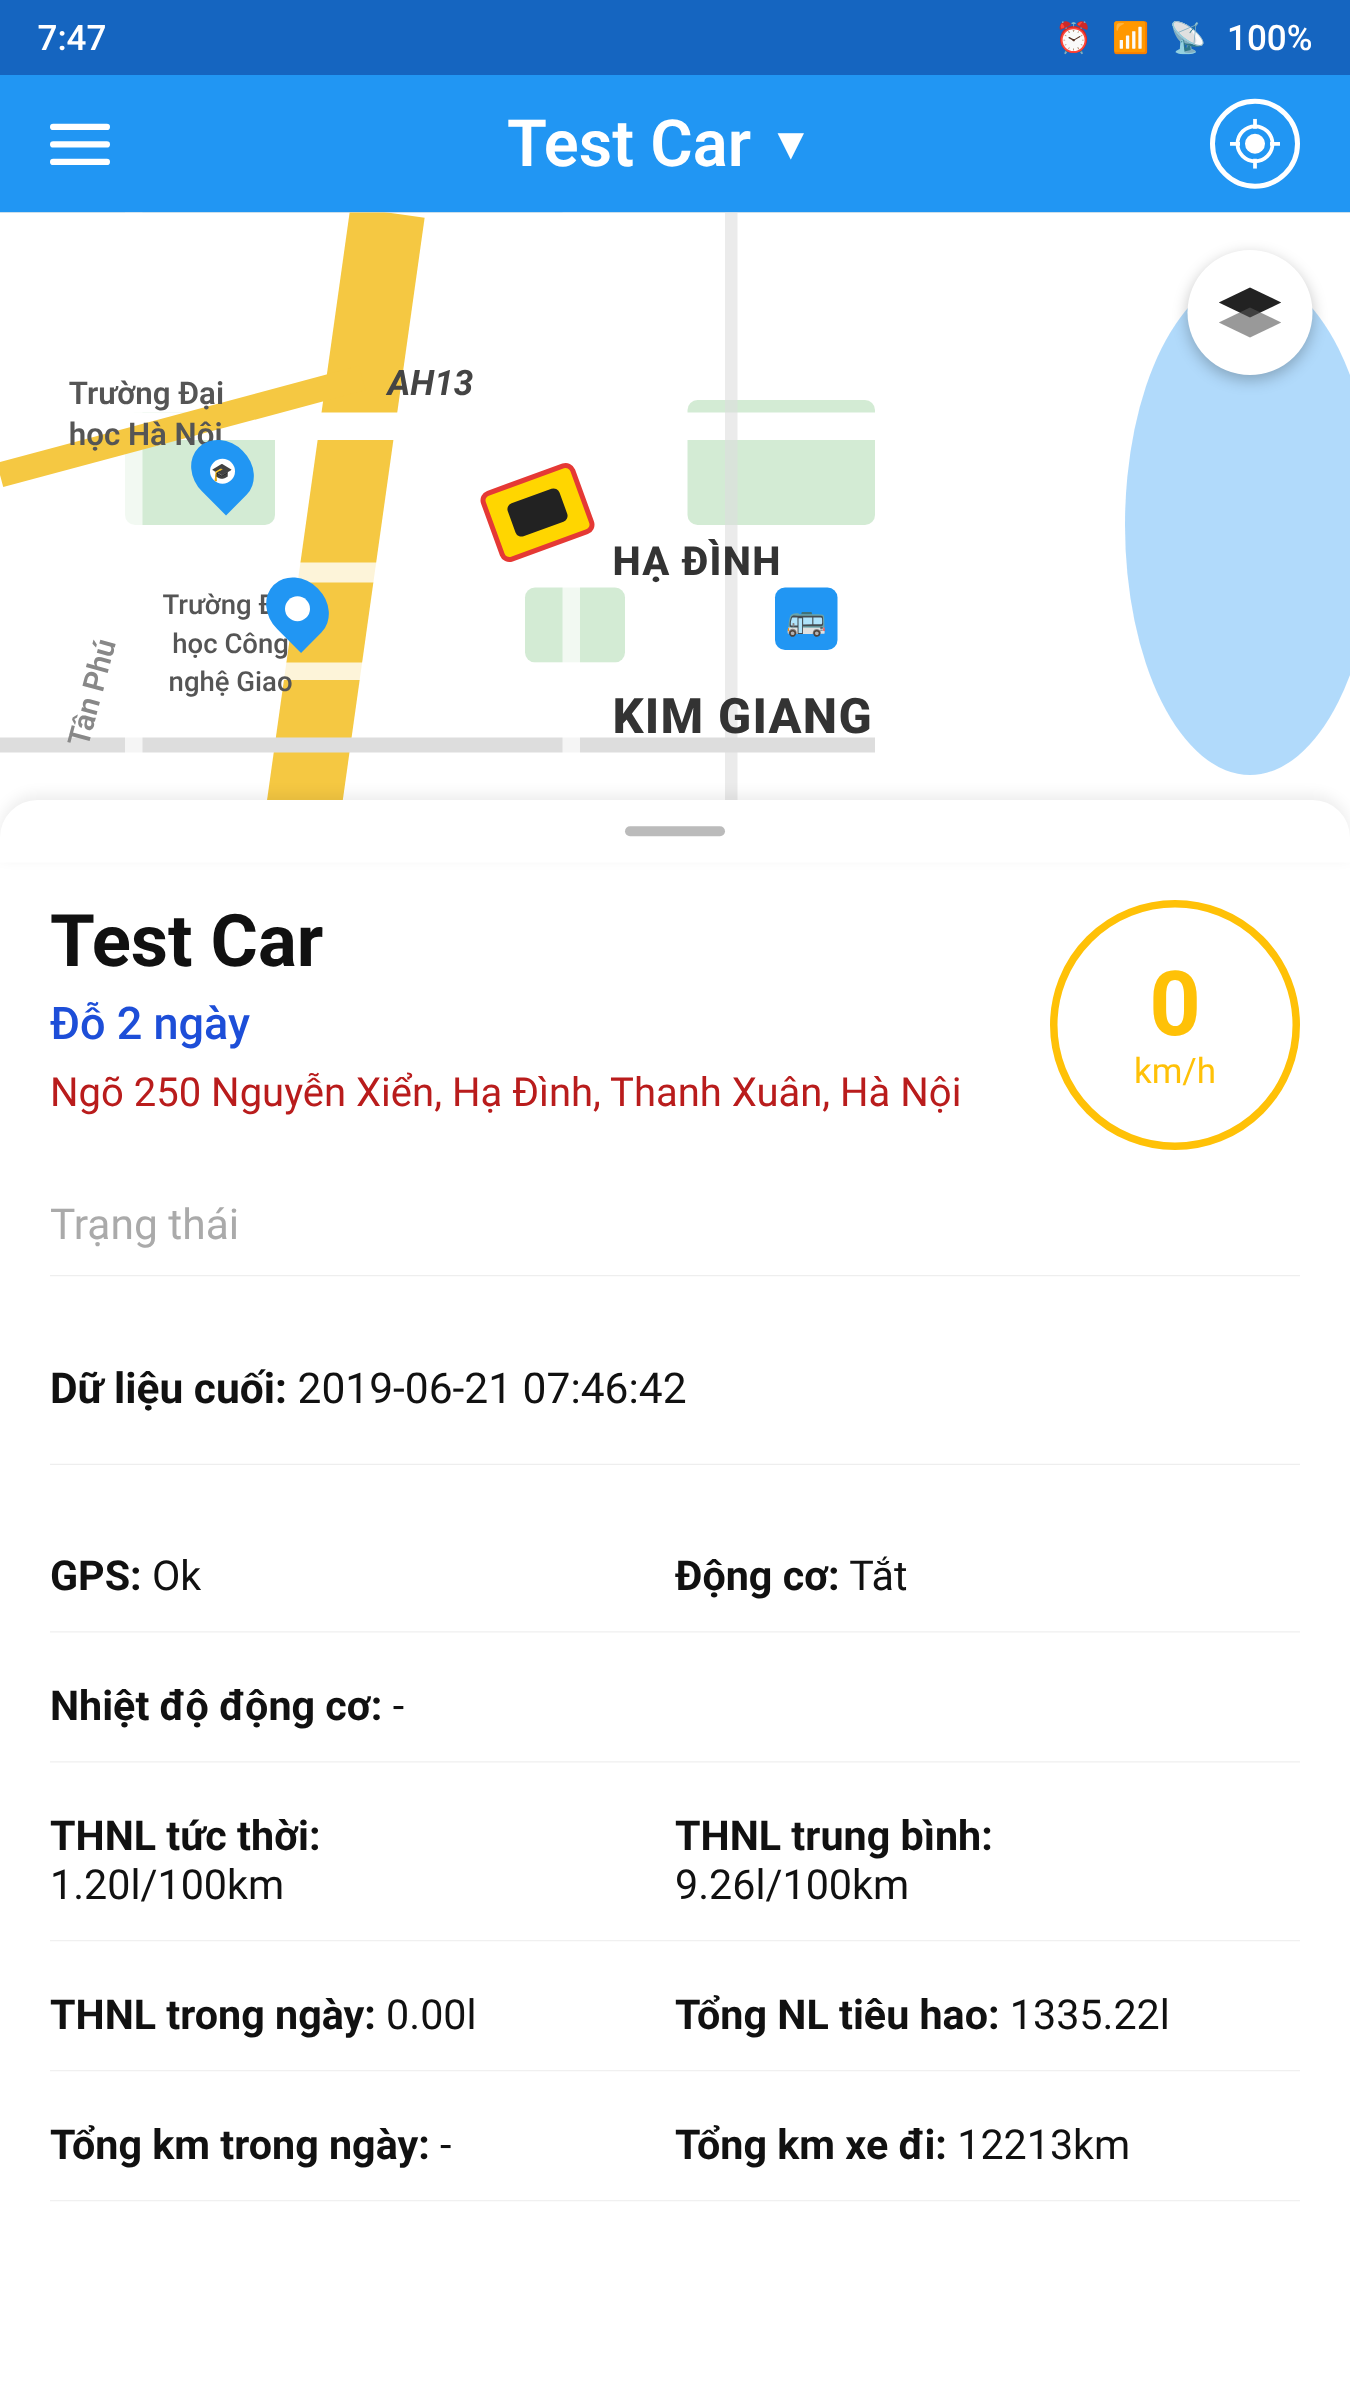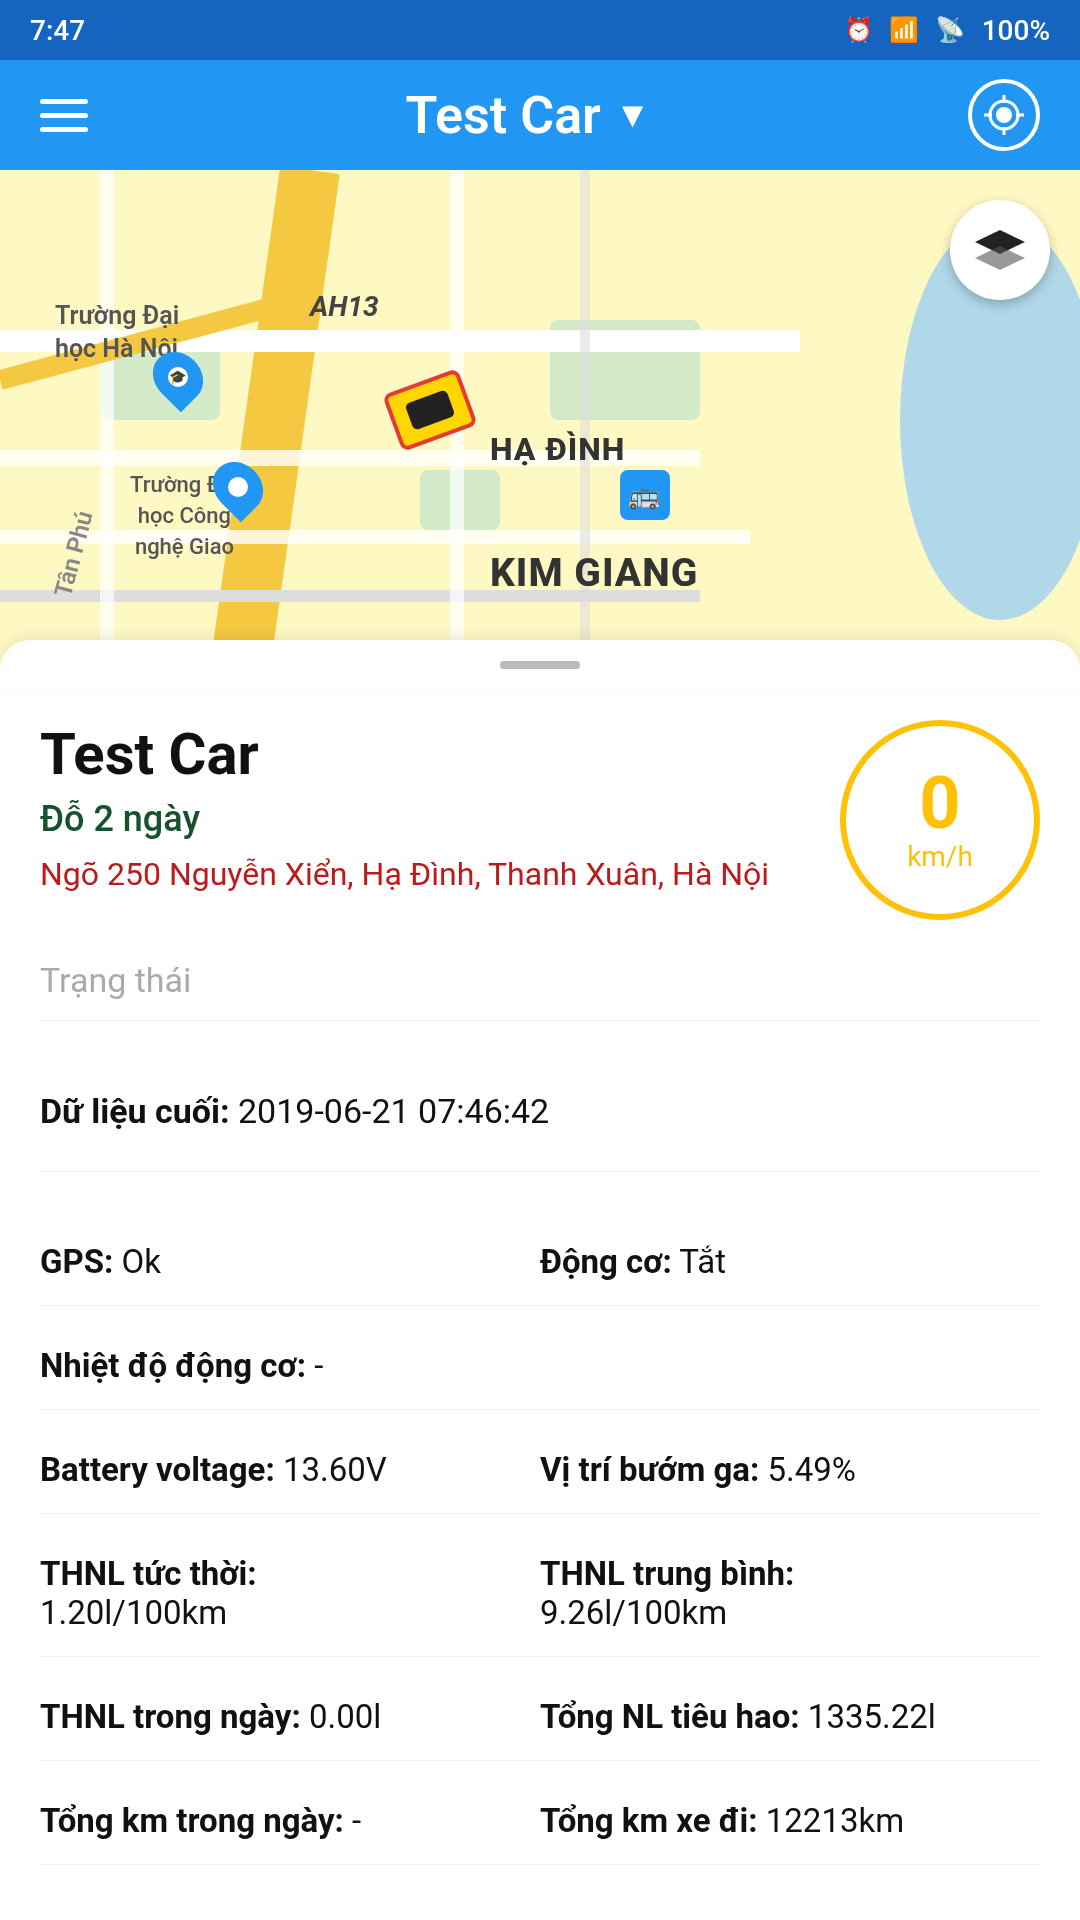--- a/index.html
+++ b/index.html
@@ -87,21 +87,21 @@
       background: #e8e0d0;
       position: relative;
       overflow: hidden;
     }
 
     
     .map-bg {
       width: 100%;
       height: 100%;
       position: relative;
-      background: #fef9c3;
+      background: #ffffff;
     }
 
     
     .map-layer-btn {
       position: absolute;
       top: 30px;
       right: 30px;
       width: 100px;
       height: 100px;
       background: white;
@@ -178,21 +178,21 @@
       flex: 1;
     }
     .vehicle-name {
       font-size: 58px;
       font-weight: 700;
       color: #111;
       margin-bottom: 10px;
     }
     .vehicle-status {
       font-size: 36px;
-      color: #14532d;
+      color: #1d4ed8;
       font-weight: 500;
       margin-bottom: 12px;
     }
     .vehicle-address {
       font-size: 32px;
       color: #b91c1c;
       line-height: 1.4;
     }
 
     
@@ -423,30 +423,20 @@
       </div>
     </div>
 
     <div class="data-row-two">
       <div class="data-col">
         <strong>Nhiệt độ động cơ:</strong>
         <span>-</span>
       </div>
     </div>
 
-    <div class="data-row-two">
-      <div class="data-col">
-        <strong>Battery voltage:</strong>
-        <span>13.60V</span>
-      </div>
-      <div class="data-col">
-        <strong>Vị trí bướm ga:</strong>
-        <span>5.49%</span>
-      </div>
-    </div>
 
     <div class="data-row-two">
       <div class="data-col">
         <div><strong>THNL tức thời:</strong></div>
         <div>1.20l/100km</div>
       </div>
       <div class="data-col">
         <div><strong>THNL trung bình:</strong></div>
         <div>9.26l/100km</div>
       </div>

